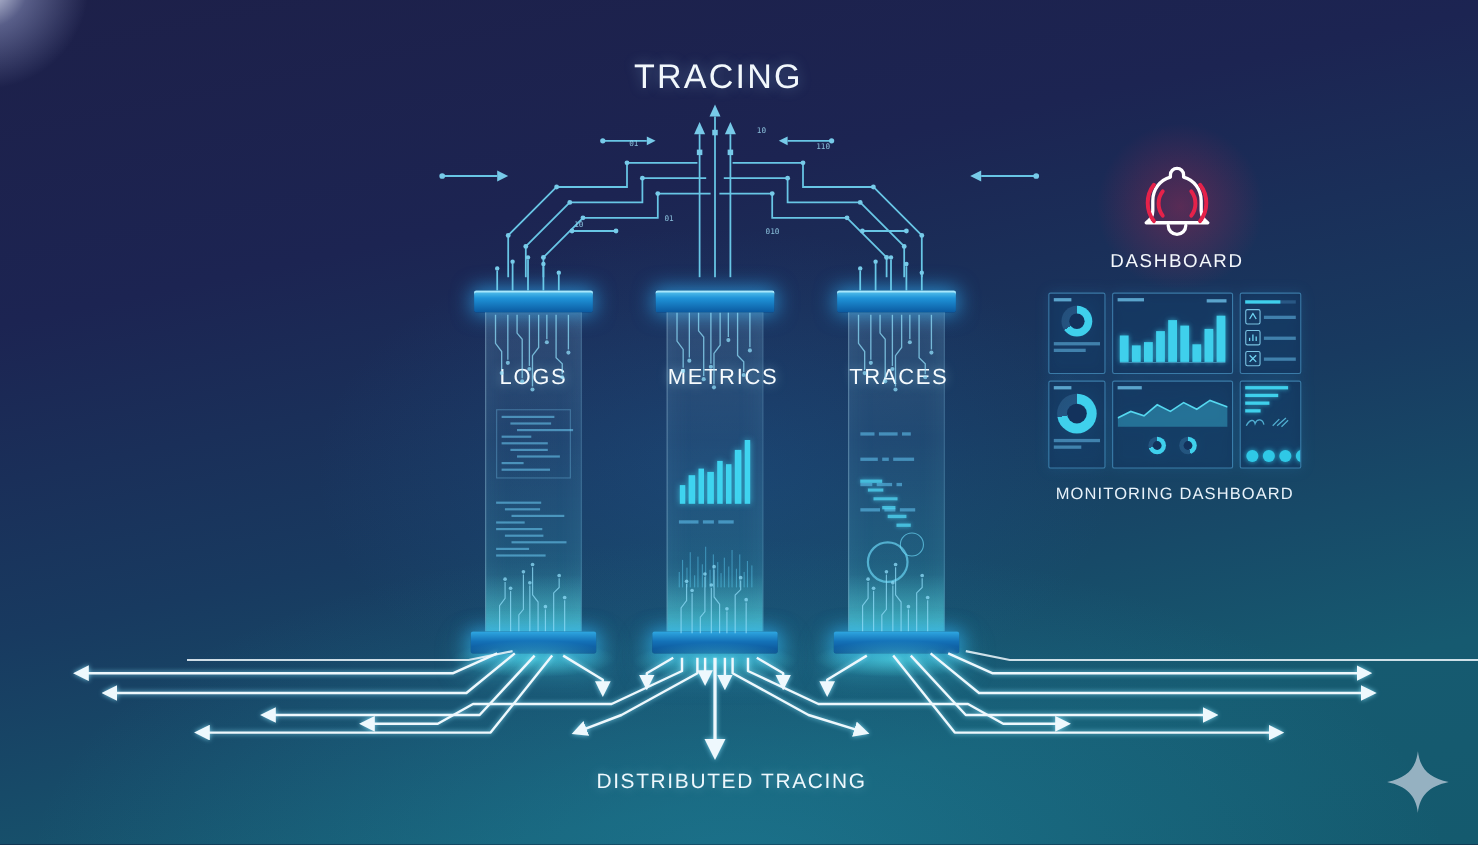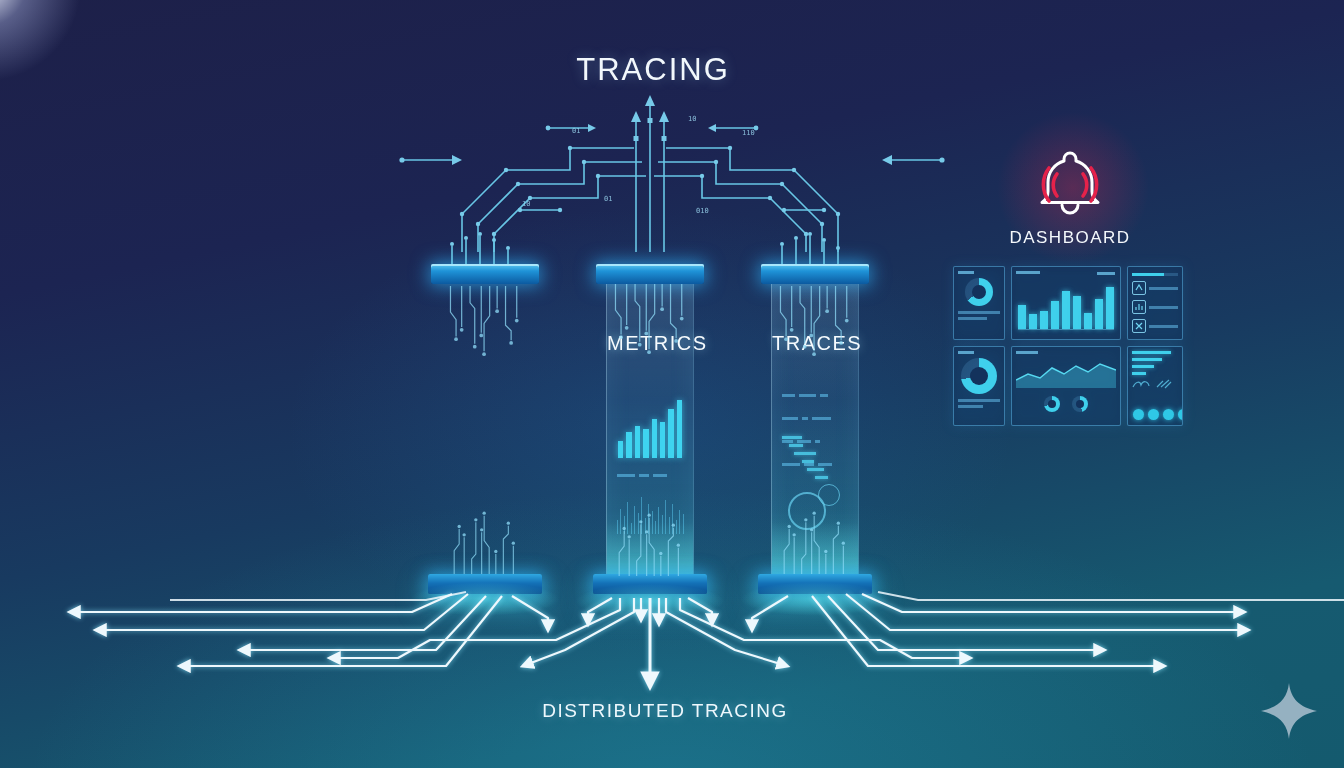--- a/index.html
+++ b/index.html
@@ -102,20 +102,45 @@
 <body>
 
 <div class="canvas">
 
   <div class="abs sys-title">TRACING</div>
 
   <div class="abs alert-glow"></div>
 
   <div class="pillar" style="left:441px;">
     <div class="cap"></div>
+    <div class="body">
+      <span class="pillar-label">LOGS</span>
+      <div class="loglines logframe" style="top:88px;">
+          <i style="width: 82%; margin-left: 0px;"></i>
+          <i style="width: 64%; margin-left: 8px;"></i>
+          <i style="width: 88%; margin-left: 14px;"></i>
+          <i style="width: 46%; margin-left: 0px;"></i>
+          <i style="width: 72%; margin-left: 0px;"></i>
+          <i style="width: 58%; margin-left: 8px;"></i>
+          <i style="width: 68%; margin-left: 14px;"></i>
+          <i style="width: 34%; margin-left: 0px;"></i>
+          <i style="width: 76%; margin-left: 0px;"></i>
+        </div>
+      <div class="loglines" style="top:172px;">
+          <i style="width: 60%; margin-left: 0px;"></i>
+          <i style="width: 47%; margin-left: 8px;"></i>
+          <i style="width: 70%; margin-left: 14px;"></i>
+          <i style="width: 38%; margin-left: 0px;"></i>
+          <i style="width: 62%; margin-left: 0px;"></i>
+          <i style="width: 52%; margin-left: 8px;"></i>
+          <i style="width: 74%; margin-left: 14px;"></i>
+          <i style="width: 44%; margin-left: 0px;"></i>
+          <i style="width: 66%; margin-left: 0px;"></i>
+        </div>
+    </div>
     <div class="base"></div>
   </div>
   <div class="abs base-glow" style="left:410px;top:582px;"></div>
 
   <div class="pillar" style="left:606px;">
     <div class="cap"></div>
     <div class="body">
       <span class="pillar-label">METRICS</span>
       <div class="vbars mbars">
           <i style="height: 29%;"></i>
@@ -288,20 +313,21 @@
           </svg>
       </div>
       <div class="dotrow">
         <span class="dot"></span>
           <span class="dot"></span>
           <span class="dot"></span>
           <span class="dot"></span>
       </div>
     </div>
   </div>
+  <div class="abs dash-title">MONITORING DASHBOARD</div>
 
   <div class="abs foot-title">DISTRIBUTED TRACING</div>
 
   <svg id="fx" viewBox="0 0 1344 768">
     <defs>
       <marker id="arw" viewBox="0 0 10 10" refX="7.5" refY="5" markerWidth="6.5" markerHeight="6.5" orient="auto-start-reverse">
         <path d="M0,0 L10,5 L0,10 z" fill="#eef8fd"></path>
       </marker>
       <symbol id="roots" viewBox="0 0 90 120">
         <g class="roots-g">

